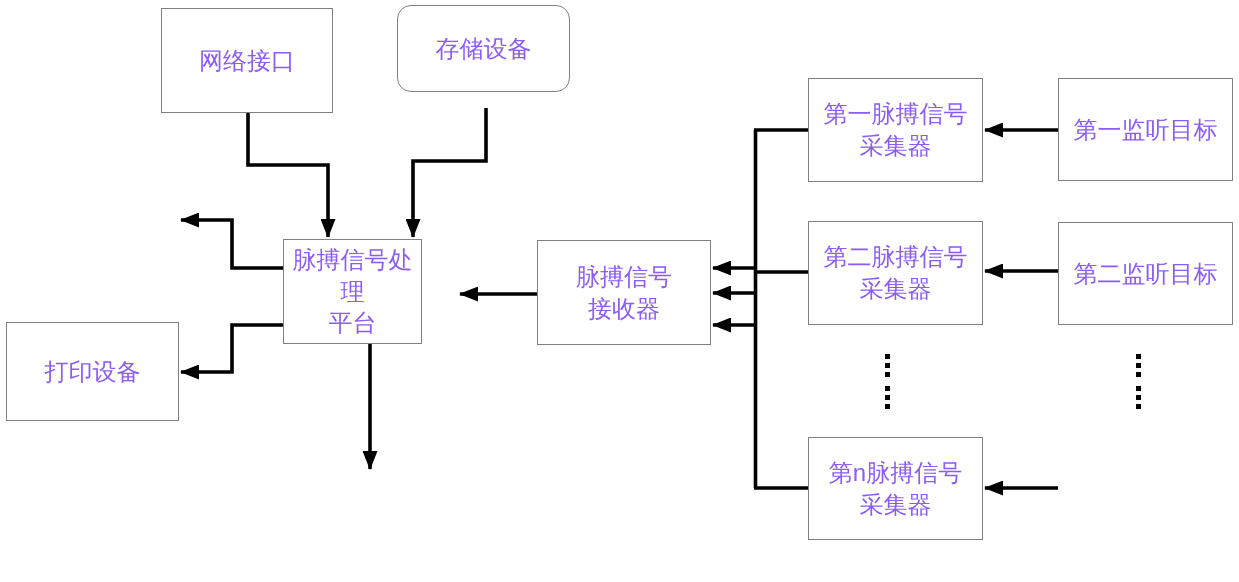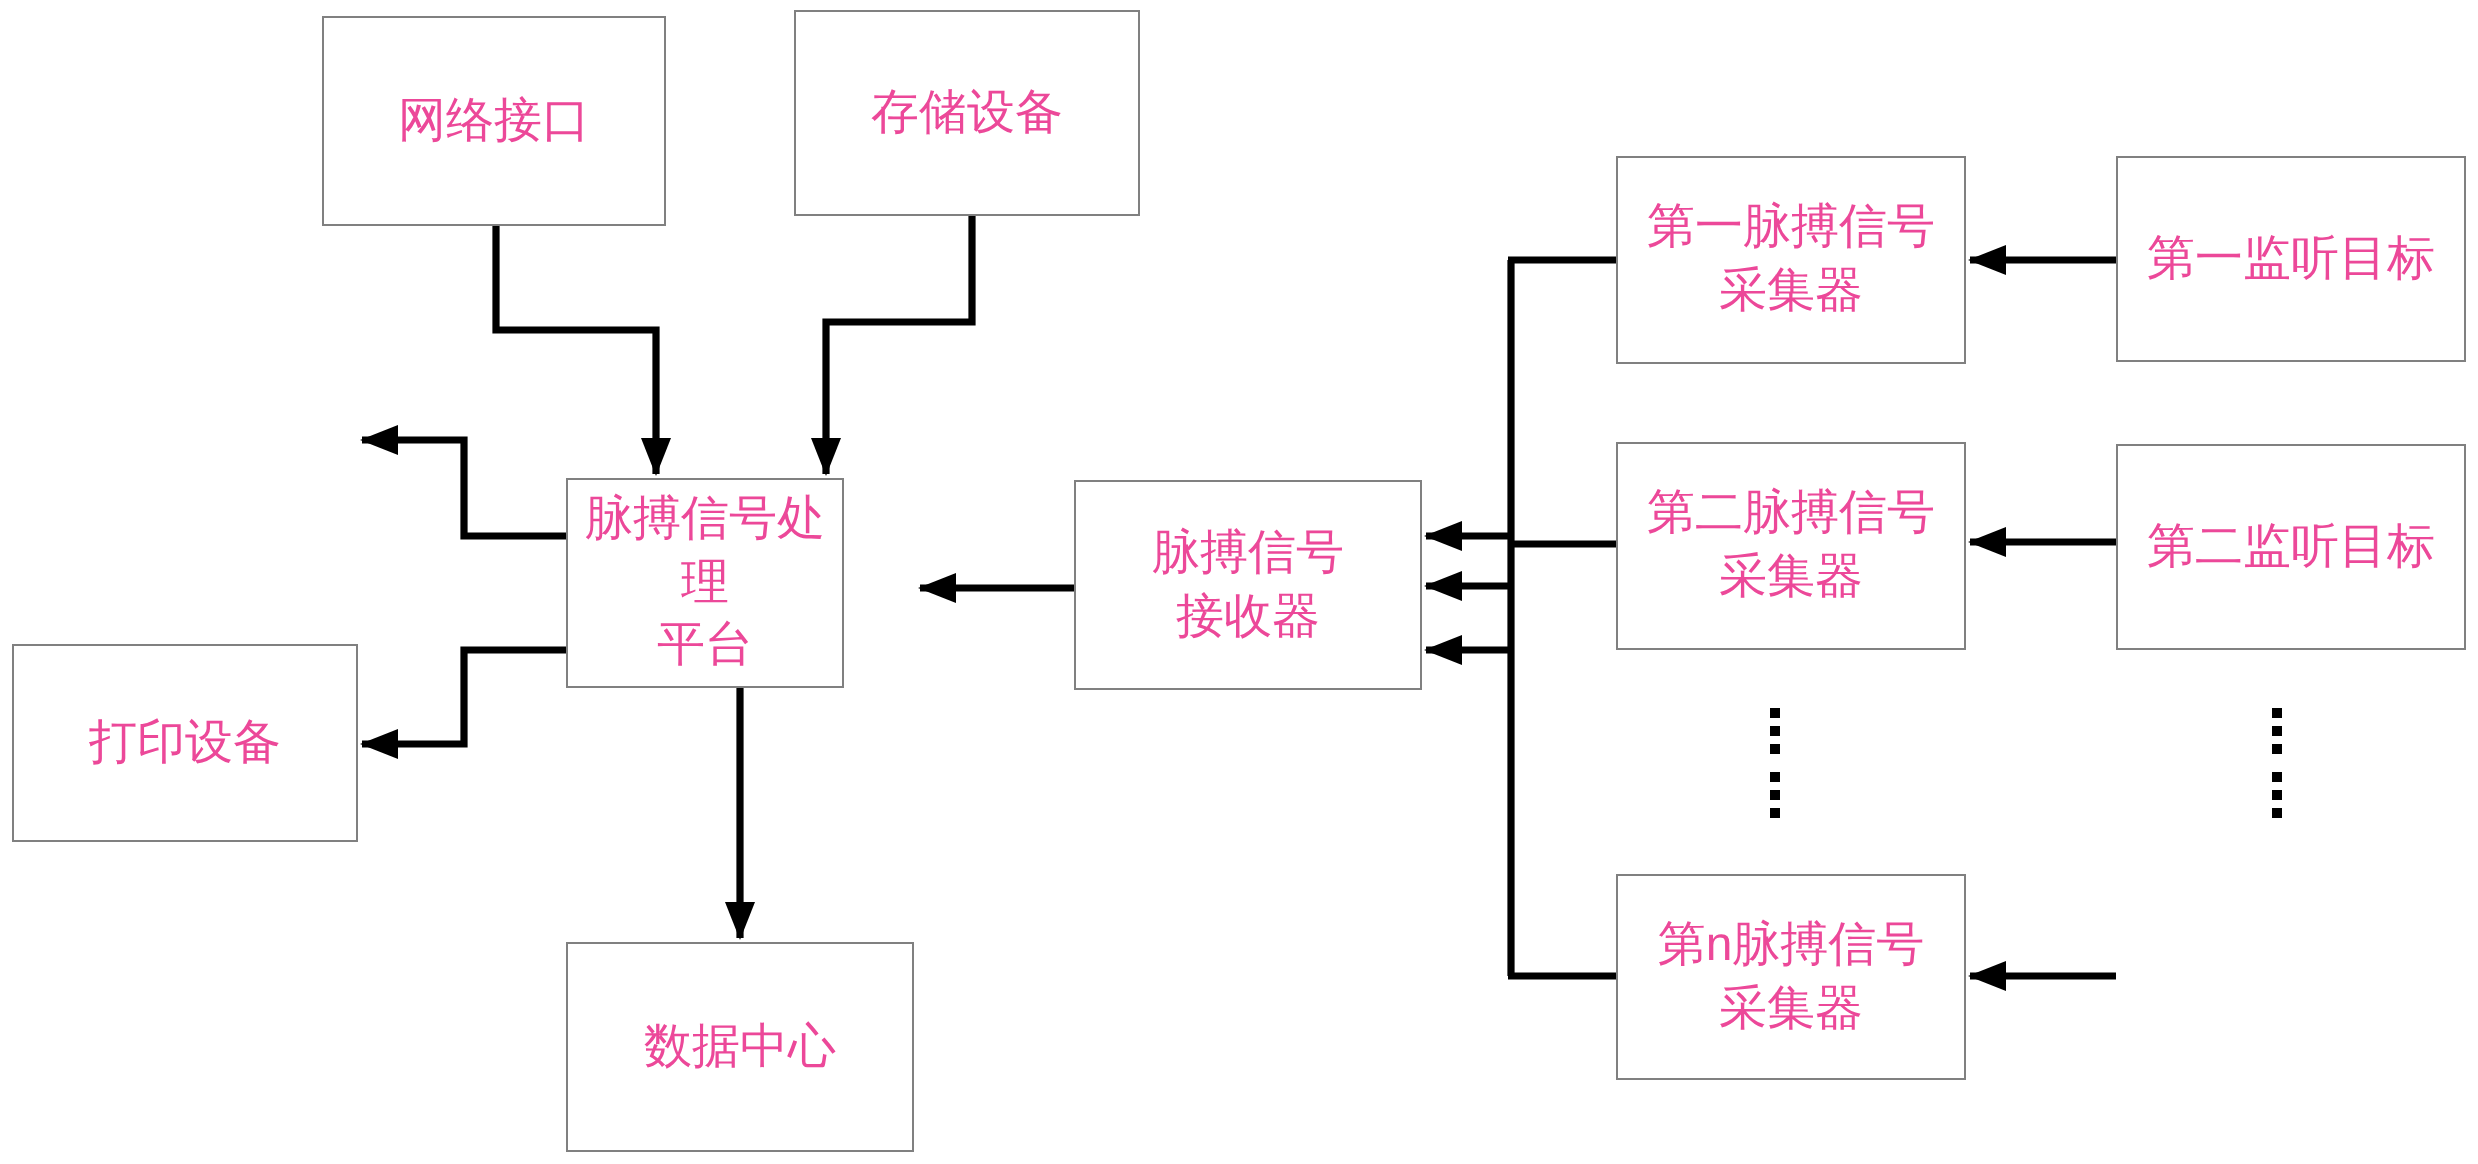--- a/index.html
+++ b/index.html
@@ -23,21 +23,21 @@
   }
   .node {
     position: absolute;
     box-sizing: border-box;
     background: #ffffff;
     border: 1.4px solid #808080;
     display: flex;
     align-items: center;
     justify-content: center;
     text-align: center;
-    color: #ec4899;
+    color: #8b5cf6;
     font-size: 24px;
     line-height: 1.33;
   }
   .node-label { white-space: pre-line; }
   .vdots {
     position: absolute;
     display: flex;
     flex-direction: column;
     gap: 4px;
     width: 5px;
@@ -81,36 +81,33 @@
     <polyline class="wire" points="755.5,325 713,325" marker-end="url(#arr)"></polyline>
 
     <polyline class="wire" points="1058,130 985,130" marker-end="url(#arr)"></polyline>
     <polyline class="wire" points="1058,271 985,271" marker-end="url(#arr)"></polyline>
     <polyline class="wire" points="1058,488 985,488" marker-end="url(#arr)"></polyline>
   </svg>
 
   <div class="node" style="left:161px; top:8px;   width:172px; height:105px;">
     <span class="node-label">网络接口</span>
   </div>
-  <div class="node" style="left:397px; top:5px;   width:173px; height:103px;">
+  <div class="node" style="left:397px; top:5px;   width:173px; height:87px;border-radius:14px;">
     <span class="node-label">存储设备</span>
   </div>
   <div class="node" style="left:6px;   top:322px; width:173px; height:99px;">
     <span class="node-label">打印设备</span>
   </div>
   <div class="node" style="left:283px; top:239px; width:139px; height:105px;">
     <span class="node-label">脉搏信号处理
 平台</span>
   </div>
   <div class="node" style="left:537px; top:240px; width:174px; height:105px;">
     <span class="node-label">脉搏信号
 接收器</span>
-  </div>
-  <div class="node" style="left:283px; top:471px; width:174px; height:105px;">
-    <span class="node-label">数据中心</span>
   </div>
   <div class="node" style="left:808px; top:78px;  width:175px; height:104px;">
     <span class="node-label">第一脉搏信号
 采集器</span>
   </div>
   <div class="node" style="left:808px; top:221px; width:175px; height:104px;">
     <span class="node-label">第二脉搏信号
 采集器</span>
   </div>
   <div class="node" style="left:808px; top:437px; width:175px; height:103px;justify-content:center;">

